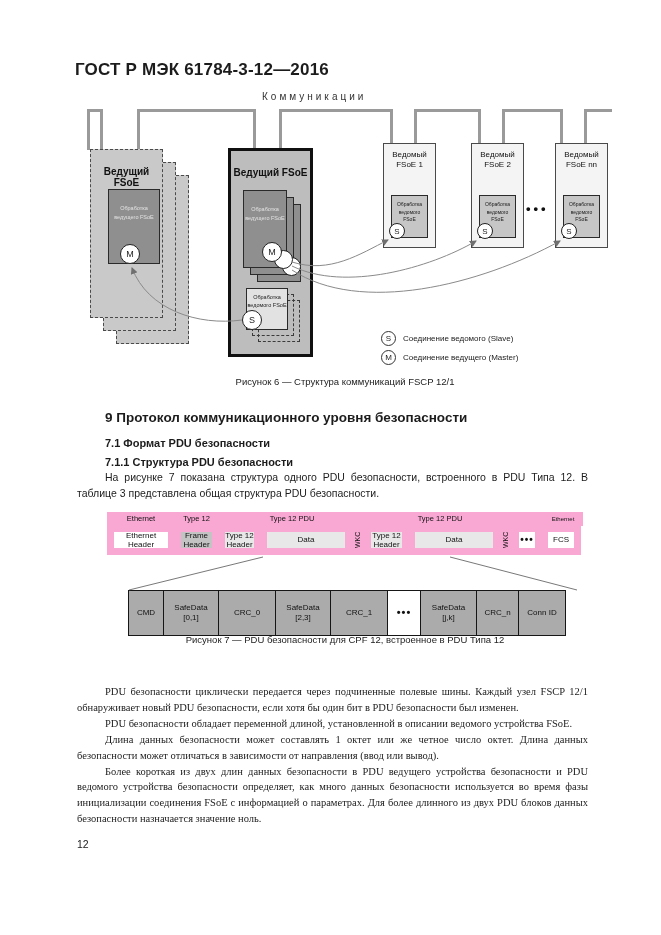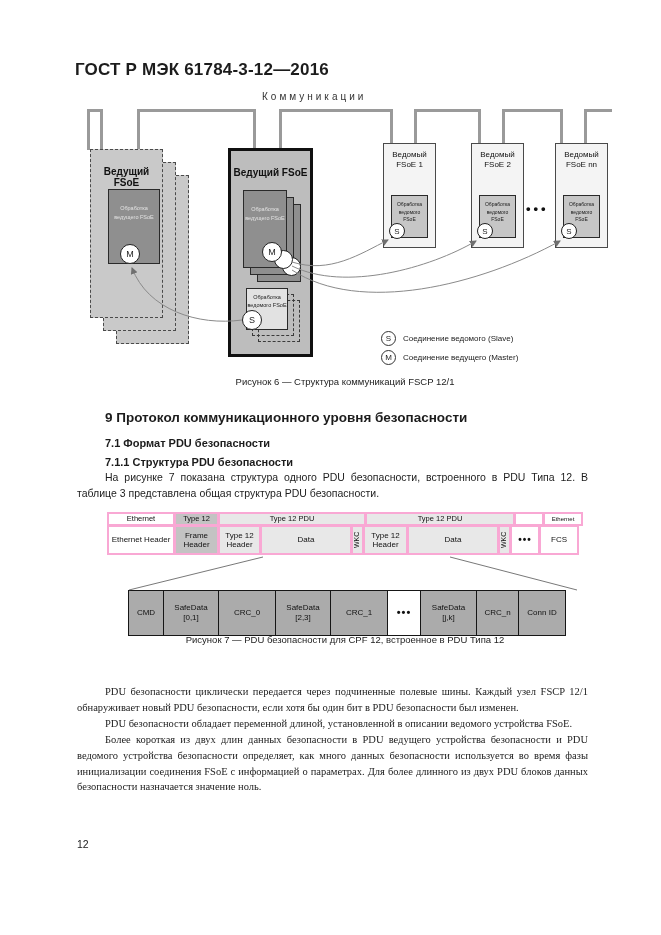--- a/index.html
+++ b/index.html
@@ -40,21 +40,21 @@
   
   .h1 { font-size:13.5px; font-weight:bold; }
   .h2 { font-size:11px; font-weight:bold; }
   .h3 { font-size:11px; font-weight:bold; }
   .body-text { width:511px; font-size:10.5px; line-height:15.9px; text-align:justify; }
   .body-text p { text-indent:28px; margin:0; }
 
   
   .ftable { display:flex; flex-direction:column; font-size:8px; color:#111; }
   .frow { display:flex; }
-  .fcell { border:2px solid #f9a8d4; margin-left:-1px; display:flex; align-items:center; justify-content:center;
+  .fcell { border:7px solid #f9a8d4; margin-left:-1px; display:flex; align-items:center; justify-content:center;
            text-align:center; line-height:1.15; background:#fff; }
   .frow + .frow .fcell { margin-top:-1px; }
   .fcell:first-child { margin-left:0; }
   .f-top { height:14px; font-size:7.5px; }
   .f-main { height:30px; }
   .fill-gray  { background:#c3c3c3; }
   .fill-light { background:#e8e8e8; }
   .wkc { writing-mode:vertical-rl; transform:rotate(180deg); font-size:7px; }
   .fdots { font-weight:bold; font-size:10px; letter-spacing:1px; }
   .f-eth-small { font-size:6px; }
@@ -228,20 +228,21 @@
       <span>Conn ID</span>
         <span></span>
     </div>
   </div>
 
   <div class="abs fig-caption" style="left:85px; top:634px;">Рисунок 7 — PDU безопасности для CPF 12, встроенное в PDU Типа 12</div>
 
   <div class="abs body-text" style="left:77px; top:684px;font-family:Liberation Serif, serif;">
     <p>PDU безопасности циклически передается через подчиненные полевые шины. Каждый узел FSCP 12/1 обнаруживает новый PDU безопасности, если хотя бы один бит в PDU безопасности был изменен.</p>
     <p>PDU безопасности обладает переменной длиной, установленной в описании ведомого устройства FSoE.</p>
+    <p>Длина данных безопасности может составлять 1 октет или же четное число октет. Длина данных безопасности может отличаться в зависимости от направления (ввод или вывод).</p>
     <p>Более короткая из двух длин данных безопасности в PDU ведущего устройства безопасности и PDU ведомого устройства безопасности определяет, как много данных безопасности используется во время фазы инициализации соединения FSoE с информацией о параметрах. Для более длинного из двух PDU блоков данных безопасности назначается значение ноль.</p>
   </div>
 
   <div class="abs page-num" style="left:77px; top:838px;">12</div>
 
   <svg class="overlay" width="661" height="935" viewBox="0 0 661 935">
     <defs>
       <marker id="arr" markerWidth="8" markerHeight="8" refX="6" refY="3.5" orient="auto">
         <path d="M0,0 L7,3.5 L0,7 z" fill="#6f6f6f"></path>
       </marker>

